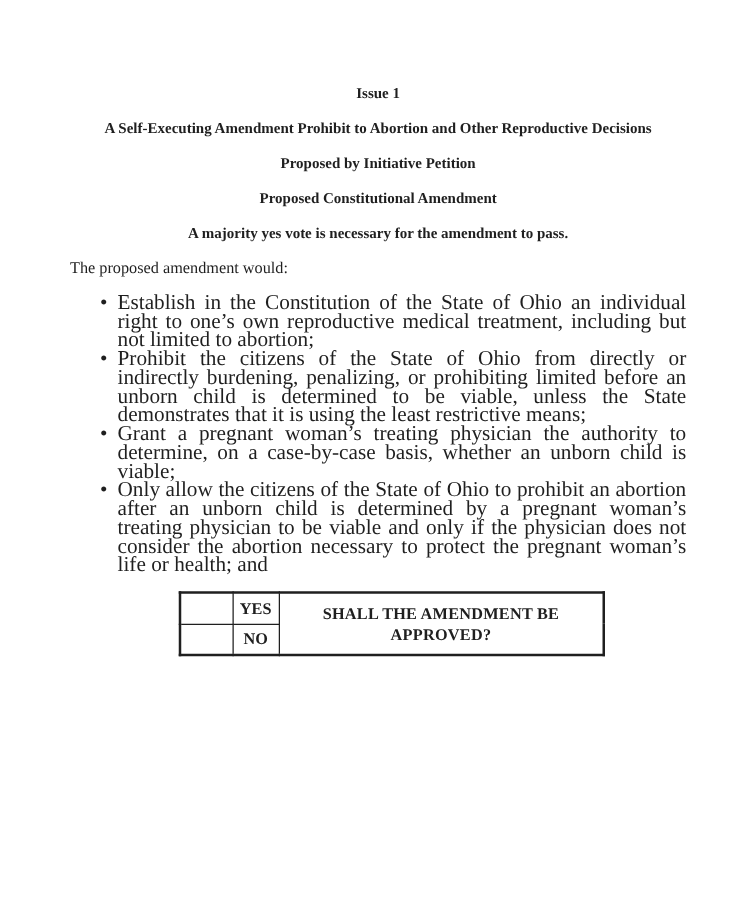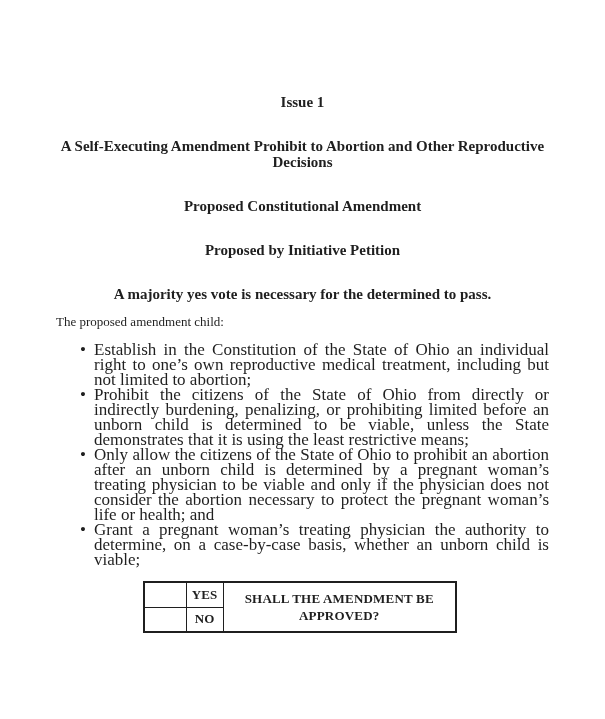--- a/index.html
+++ b/index.html
@@ -12,26 +12,25 @@
   }
   .page {
     position: relative;
     width: 605px;
     height: 719px;
     padding: 66px 56px 0 56px;
     background: var(--bg-color, #ffffff);
     overflow: hidden;
   }
   .headings .h {
-    font-size: 15px;
+    font-size: 12px;
     font-weight: bold;
     line-height: 16px;
     text-align: center;
     margin-bottom: 12px;
-    margin-top: 28px;
   }
   .intro {
     font-size: 13px;
     line-height: 15px;
     margin-top: 1px;
   }
   ul.bullets {
     list-style: none;
     margin: 13px 0 0 0;
     padding: 0 0 0 38px;
@@ -67,49 +66,49 @@
     vertical-align: middle;
   }
   td.box { width: 42px; }
   td.opt {
     width: 37px;
     font-size: 13px;
     font-weight: bold;
     text-align: center;
   }
   td.question {
-    width: 233px;
+    width: 260px;
     font-size: 13px;
     font-weight: bold;
     text-align: center;
     line-height: 17px;
     letter-spacing: 0.2px;
     padding: 0 14px;
   }
 </style>
 </head>
 <body>
 
 <div class="page">
 
   <header class="headings">
     <div class="h">Issue 1</div>
     <div class="h">A Self-Executing Amendment Prohibit to Abortion and Other Reproductive Decisions</div>
+    <div class="h">Proposed by Initiative Petition</div>
     <div class="h">Proposed Constitutional Amendment</div>
-    <div class="h">Proposed by Initiative Petition</div>
-    <div class="h">A majority yes vote is necessary for the determined to pass.</div>
+    <div class="h">A majority yes vote is necessary for the amendment to pass.</div>
   </header>
 
-  <p class="intro">The proposed amendment child:</p>
+  <p class="intro">The proposed amendment would:</p>
 
   <ul class="bullets">
     <li>Establish in the Constitution of the State of Ohio an individual right to one’s own reproductive medical treatment, including but not limited to abortion;</li>
     <li>Prohibit the citizens of the State of Ohio from directly or indirectly burdening, penalizing, or prohibiting limited before an unborn child is determined to be viable, unless the State demonstrates that it is using the least restrictive means;</li>
+    <li>Grant a pregnant woman’s treating physician the authority to determine, on a case-by-case basis, whether an unborn child is viable;</li>
     <li>Only allow the citizens of the State of Ohio to prohibit an abortion after an unborn child is determined by a pregnant woman’s treating physician to be viable and only if the physician does not consider the abortion necessary to protect the pregnant woman’s life or health; and</li>
-    <li>Grant a pregnant woman’s treating physician the authority to determine, on a case-by-case basis, whether an unborn child is viable;</li>
   </ul>
 
 
   <div class="ballot-wrap">
     <table class="ballot">
       <tbody>
           <tr>
         <td class="box"></td>
         <td class="opt">YES</td>
         <td class="question" rowspan="2">SHALL THE AMENDMENT BE APPROVED?</td>

